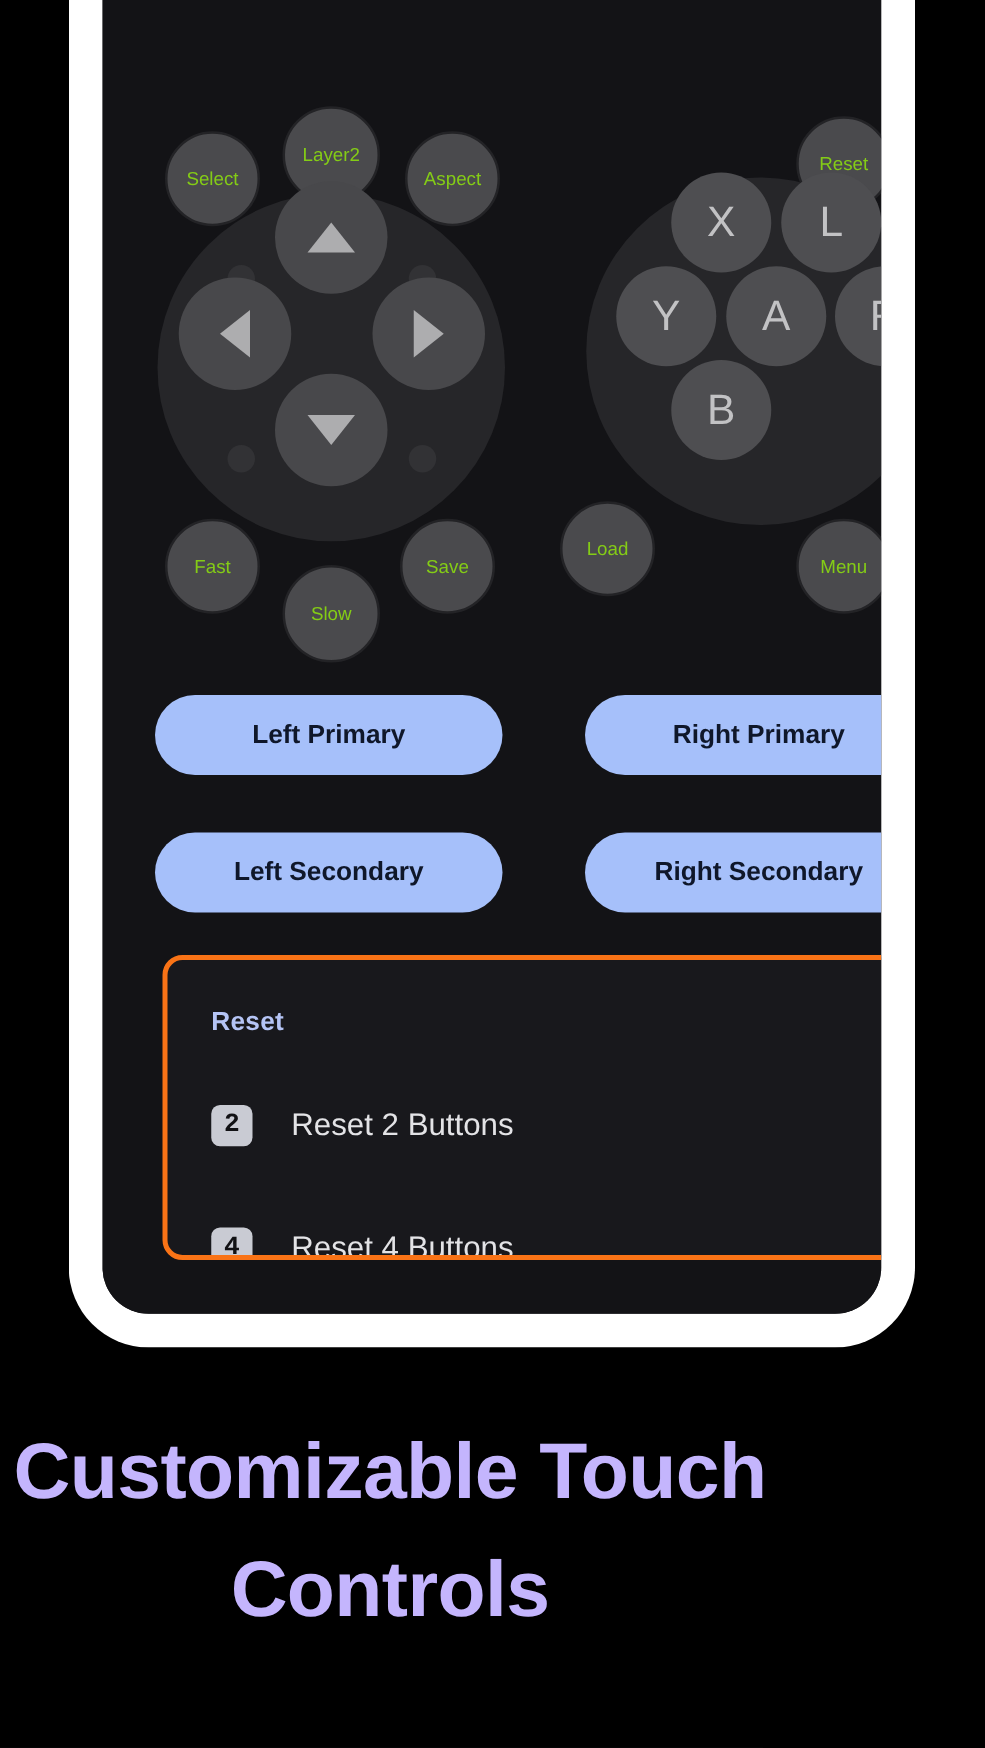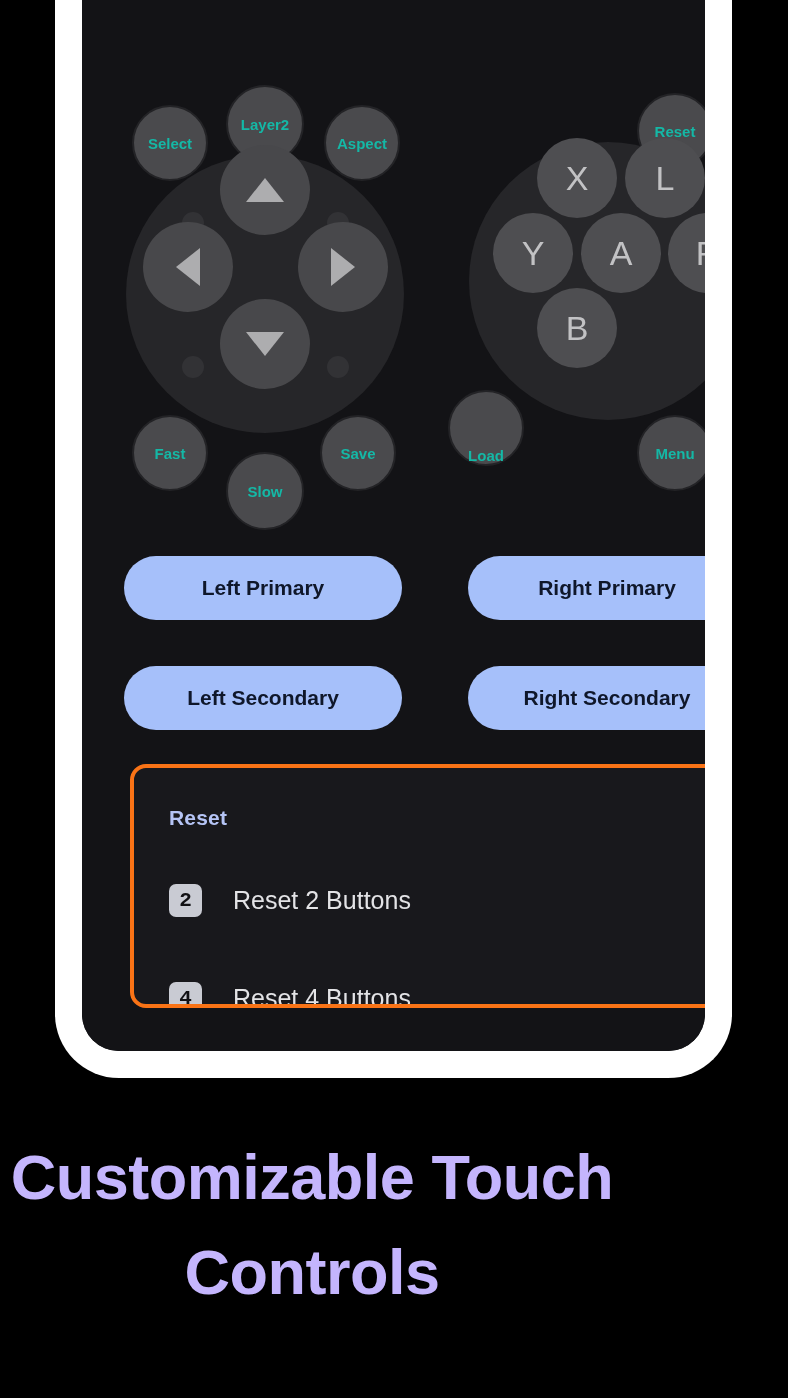--- a/index.html
+++ b/index.html
@@ -56,23 +56,23 @@
     background: #262629;
   }
 
   .round-btn {
     position: absolute;
     border-radius: 50%;
     background: #4b4b4e;
     display: flex;
     align-items: center;
     justify-content: center;
-    color: #14b8a6;
+    color: #84cc16;
     font-family: "Liberation Sans", sans-serif;
-    font-weight: bold;
+    font-weight: normal;
     box-sizing: border-box;
   }
 
   .small-btn {
     font-size: 15px;
     background: #4a4a4d;
     border: 2px solid #232326;
   }
 
   .dpad-dir {
@@ -257,21 +257,21 @@
 
       <div class="round-btn small-btn" style="left:50px; top:455px; width:76px; height:76px;">
         <span>Fast</span>
       </div>
       <div class="round-btn small-btn" style="left:144px; top:492px; width:78px; height:78px;">
         <span>Slow</span>
       </div>
       <div class="round-btn small-btn" style="left:238px; top:455px; width:76px; height:76px;">
         <span>Save</span>
       </div>
-      <div class="round-btn small-btn" style="left:366px; top:430px; width:76px; height:76px;align-items:flex-end;">
+      <div class="round-btn small-btn" style="left:366px; top:441px; width:76px; height:76px;">
         <span>Load</span>
       </div>
       <div class="round-btn small-btn" style="left:555px; top:455px; width:76px; height:76px;">
         <span>Menu</span>
       </div>
     </div>
 
     <div id="assign-buttons">
       <div class="pill-row">
         <button class="pill-btn">Left Primary</button>

